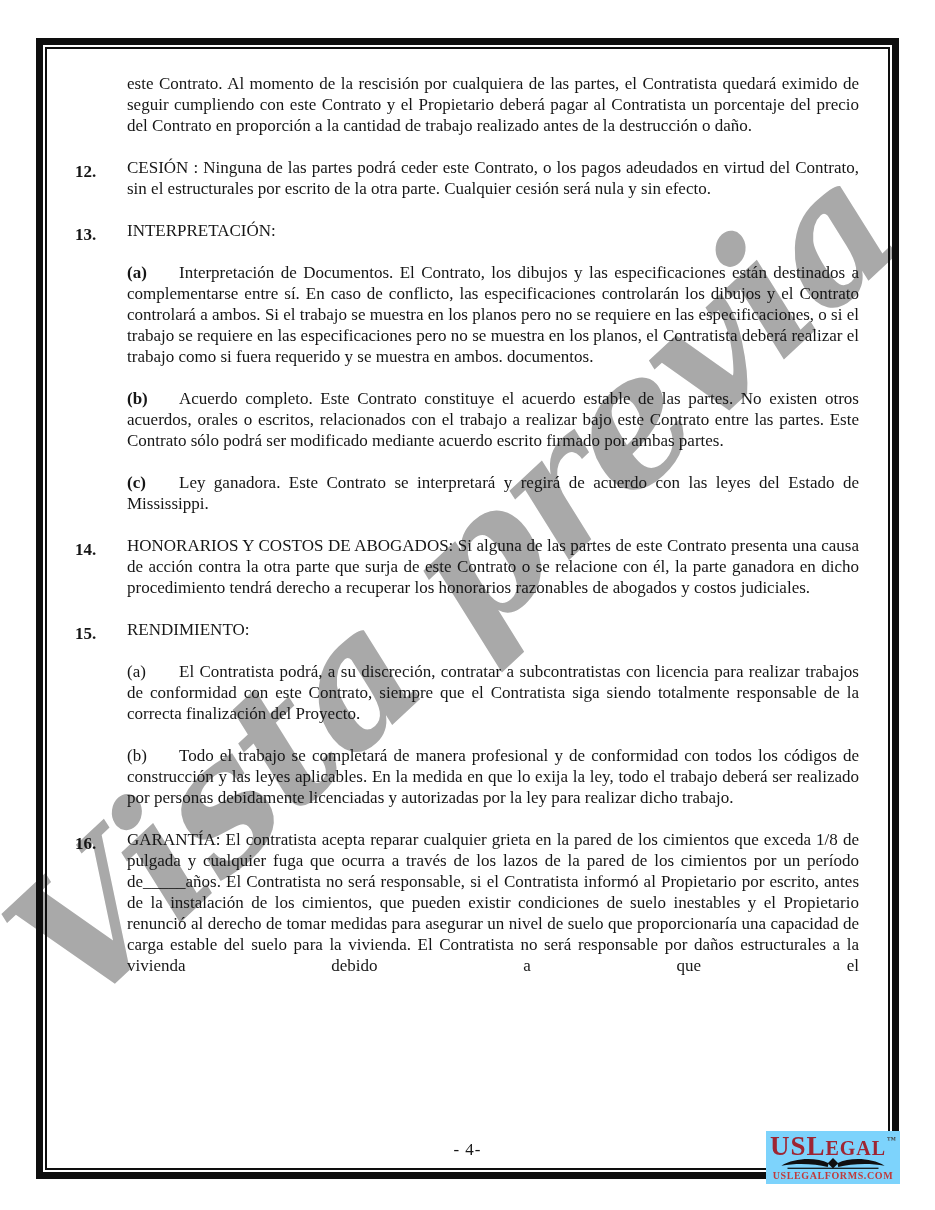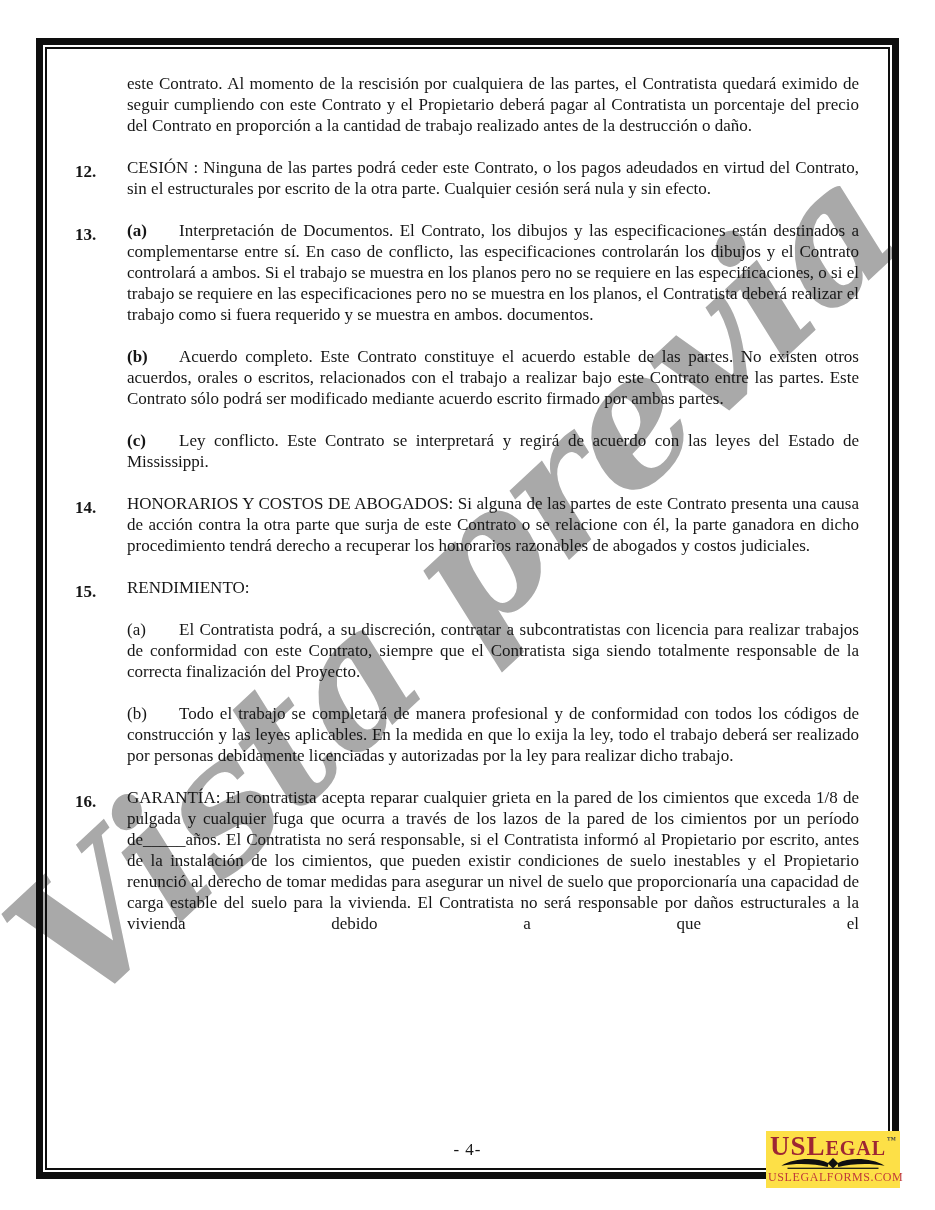--- a/index.html
+++ b/index.html
@@ -45,28 +45,28 @@
 
   
   .footer{
     position:absolute;left:0;right:0;top:1140px;text-align:center;
     font-size:17px;z-index:3;letter-spacing:1px;
   }
 
   
   .uslegal{
     position:absolute;left:766px;top:1131px;width:130px;
-    background:#fde047;z-index:4;text-align:center;padding:2px 2px 3px 2px;
+    background:#7dd3fc;z-index:4;text-align:center;padding:2px 2px 3px 2px;
   }
   .wordmark{color:#9e2633;font-weight:bold;line-height:1;letter-spacing:1px;white-space:nowrap;}
   .wm-lg{font-size:27px;}
   .wm-sm{font-size:20px;}
   .tm{font-size:9px;color:#444;position:relative;top:-12px;left:1px;font-weight:bold;}
   .wings{display:block;margin:-3px auto 0 auto;width:114px;height:14px;}
-  .site{font-size:12px;color:#c03a3a;font-weight:normal;letter-spacing:0.6px;margin-top:-1px;}
+  .site{font-size:10px;color:#c03a3a;font-weight:bold;letter-spacing:0.6px;margin-top:-1px;}
 </style>
 </head>
 <body>
 
 <div class="page">
 
   <div class="watermark">Vista previa</div>
 
   <div class="frame">
     <div class="frame-inner"></div>
@@ -76,26 +76,27 @@
 
     <p class="para">este Contrato. Al momento de la rescisión por cualquiera de las partes, el Contratista quedará eximido de seguir cumpliendo con este Contrato y el Propietario deberá pagar al Contratista un porcentaje del precio del Contrato en proporción a la cantidad de trabajo realizado antes de la destrucción o daño.</p>
 
     <div class="item">
       <span class="num">12.</span>
       <p class="para"><b class="lbl">CESIÓN</b><span> : Ninguna de las partes podrá ceder este Contrato, o los pagos adeudados en virtud del Contrato, sin el estructurales por escrito de la otra parte. Cualquier cesión será nula y sin efecto.</span></p>
     </div>
 
     <div class="item">
       <span class="num">13.</span>
+      <p class="para"><b class="lbl">INTERPRETACIÓN:</b></p>
 
       <p class="para bold-marker"><span class="marker">(a)</span><b class="lbl">Interpretación de Documentos.</b><span> El Contrato, los dibujos y las especificaciones están destinados a complementarse entre sí. En caso de conflicto, las especificaciones controlarán los dibujos y el Contrato controlará a ambos. Si el trabajo se muestra en los planos pero no se requiere en las especificaciones, o si el trabajo se requiere en las especificaciones pero no se muestra en los planos, el Contratista deberá realizar el trabajo como si fuera requerido y se muestra en ambos. documentos.</span></p>
 
       <p class="para bold-marker"><span class="marker">(b)</span><b class="lbl">Acuerdo completo.</b><span> Este Contrato constituye el acuerdo estable de las partes. No existen otros acuerdos, orales o escritos, relacionados con el trabajo a realizar bajo este Contrato entre las partes. Este Contrato sólo podrá ser modificado mediante acuerdo escrito firmado por ambas partes.</span></p>
 
-      <p class="para bold-marker"><span class="marker">(c)</span><b class="lbl">Ley conflicto.</b><span> Este Contrato se interpretará y regirá de acuerdo con las leyes del Estado de Mississippi.</span></p>
+      <p class="para bold-marker"><span class="marker">(c)</span><b class="lbl">Ley ganadora.</b><span> Este Contrato se interpretará y regirá de acuerdo con las leyes del Estado de Mississippi.</span></p>
     </div>
 
     <div class="item">
       <span class="num">14.</span>
       <p class="para"><b class="lbl">HONORARIOS Y COSTOS DE ABOGADOS:</b><span> Si alguna de las partes de este Contrato presenta una causa de acción contra la otra parte que surja de este Contrato o se relacione con él, la parte ganadora en dicho procedimiento tendrá derecho a recuperar los honorarios razonables de abogados y costos judiciales.</span></p>
     </div>
 
     <div class="item">
       <span class="num">15.</span>
       <p class="para"><b class="lbl">RENDIMIENTO:</b></p>

